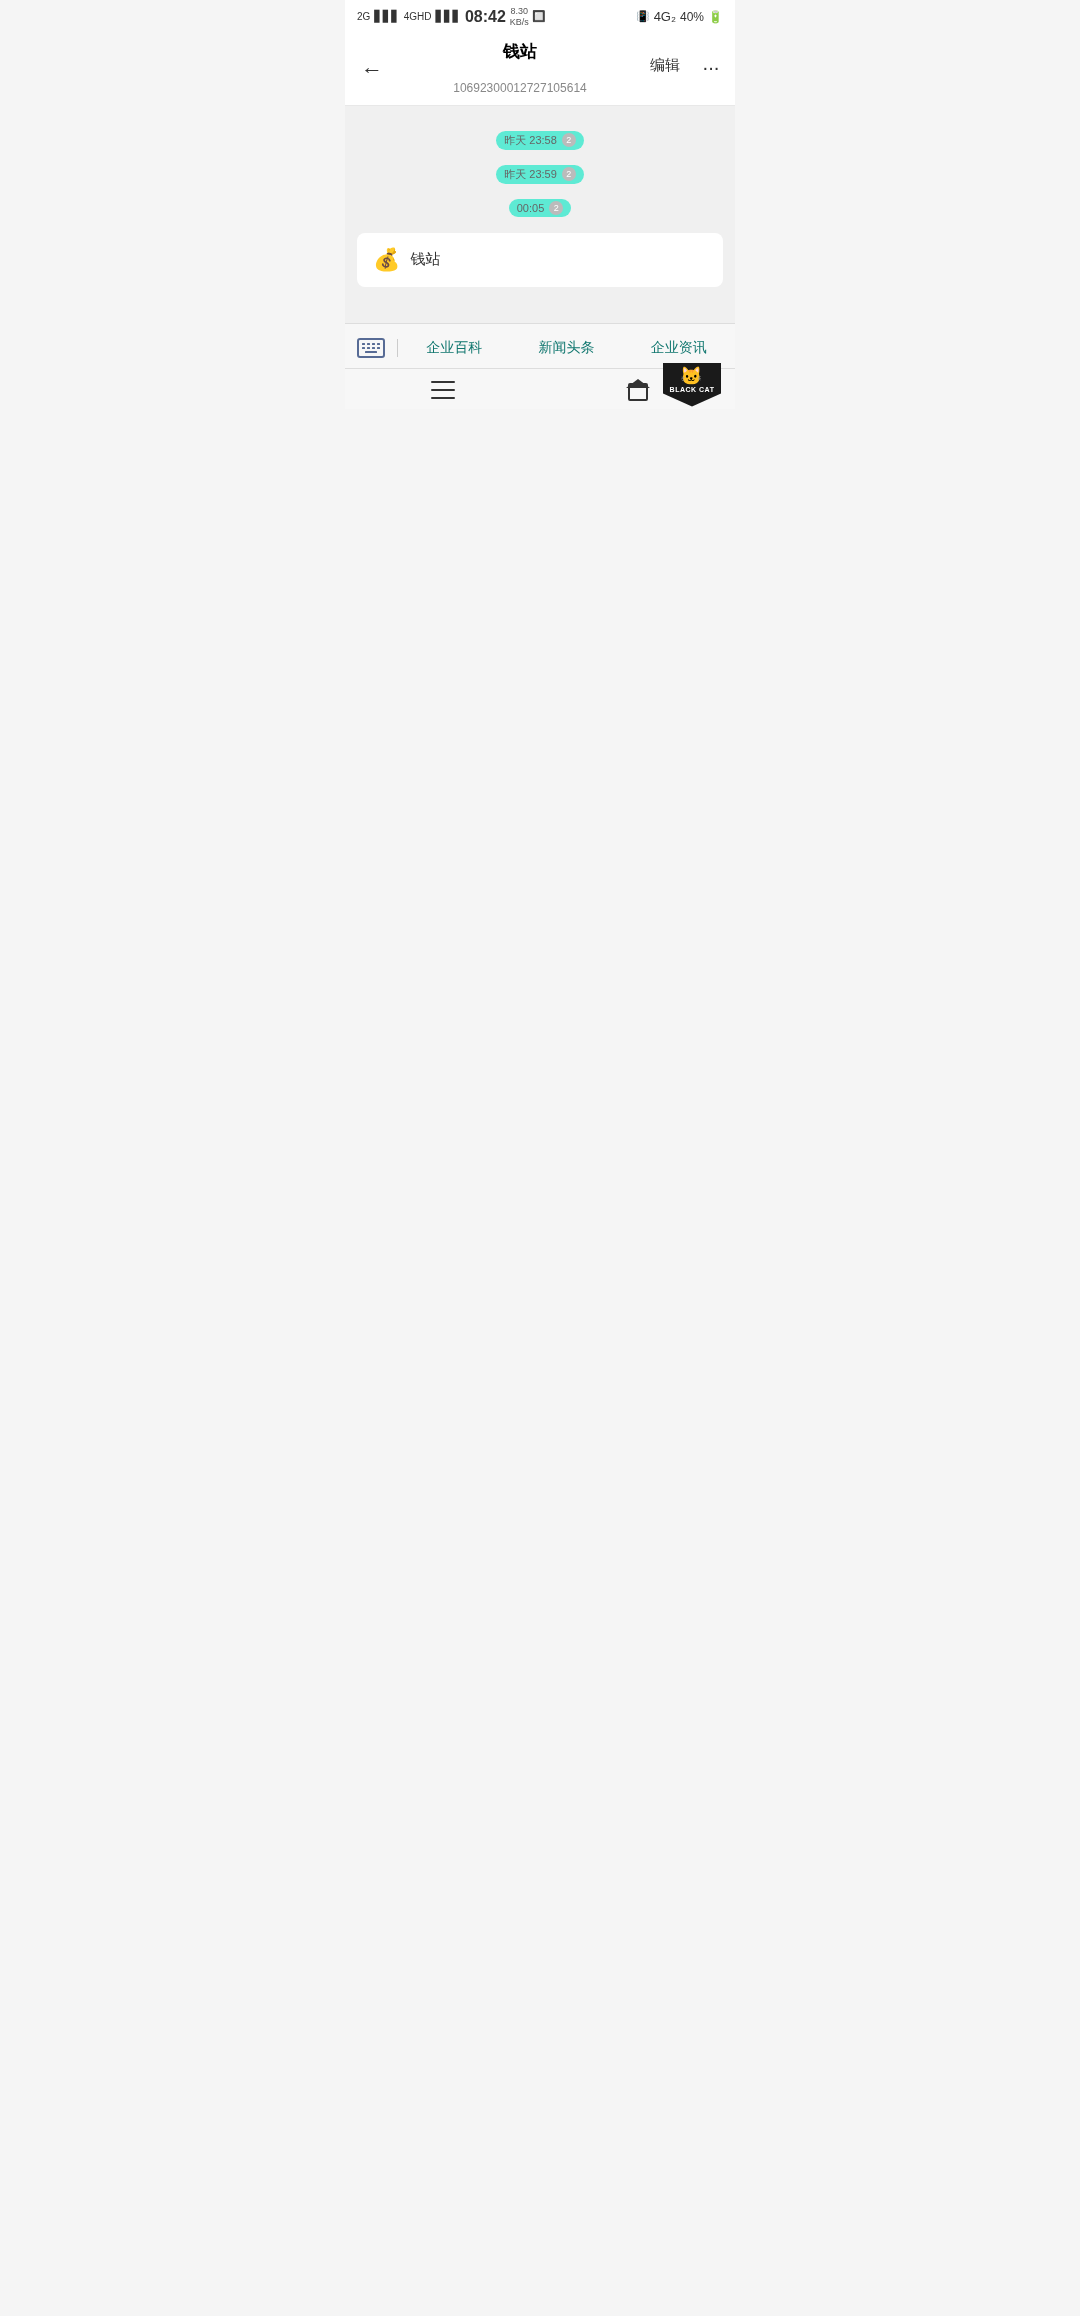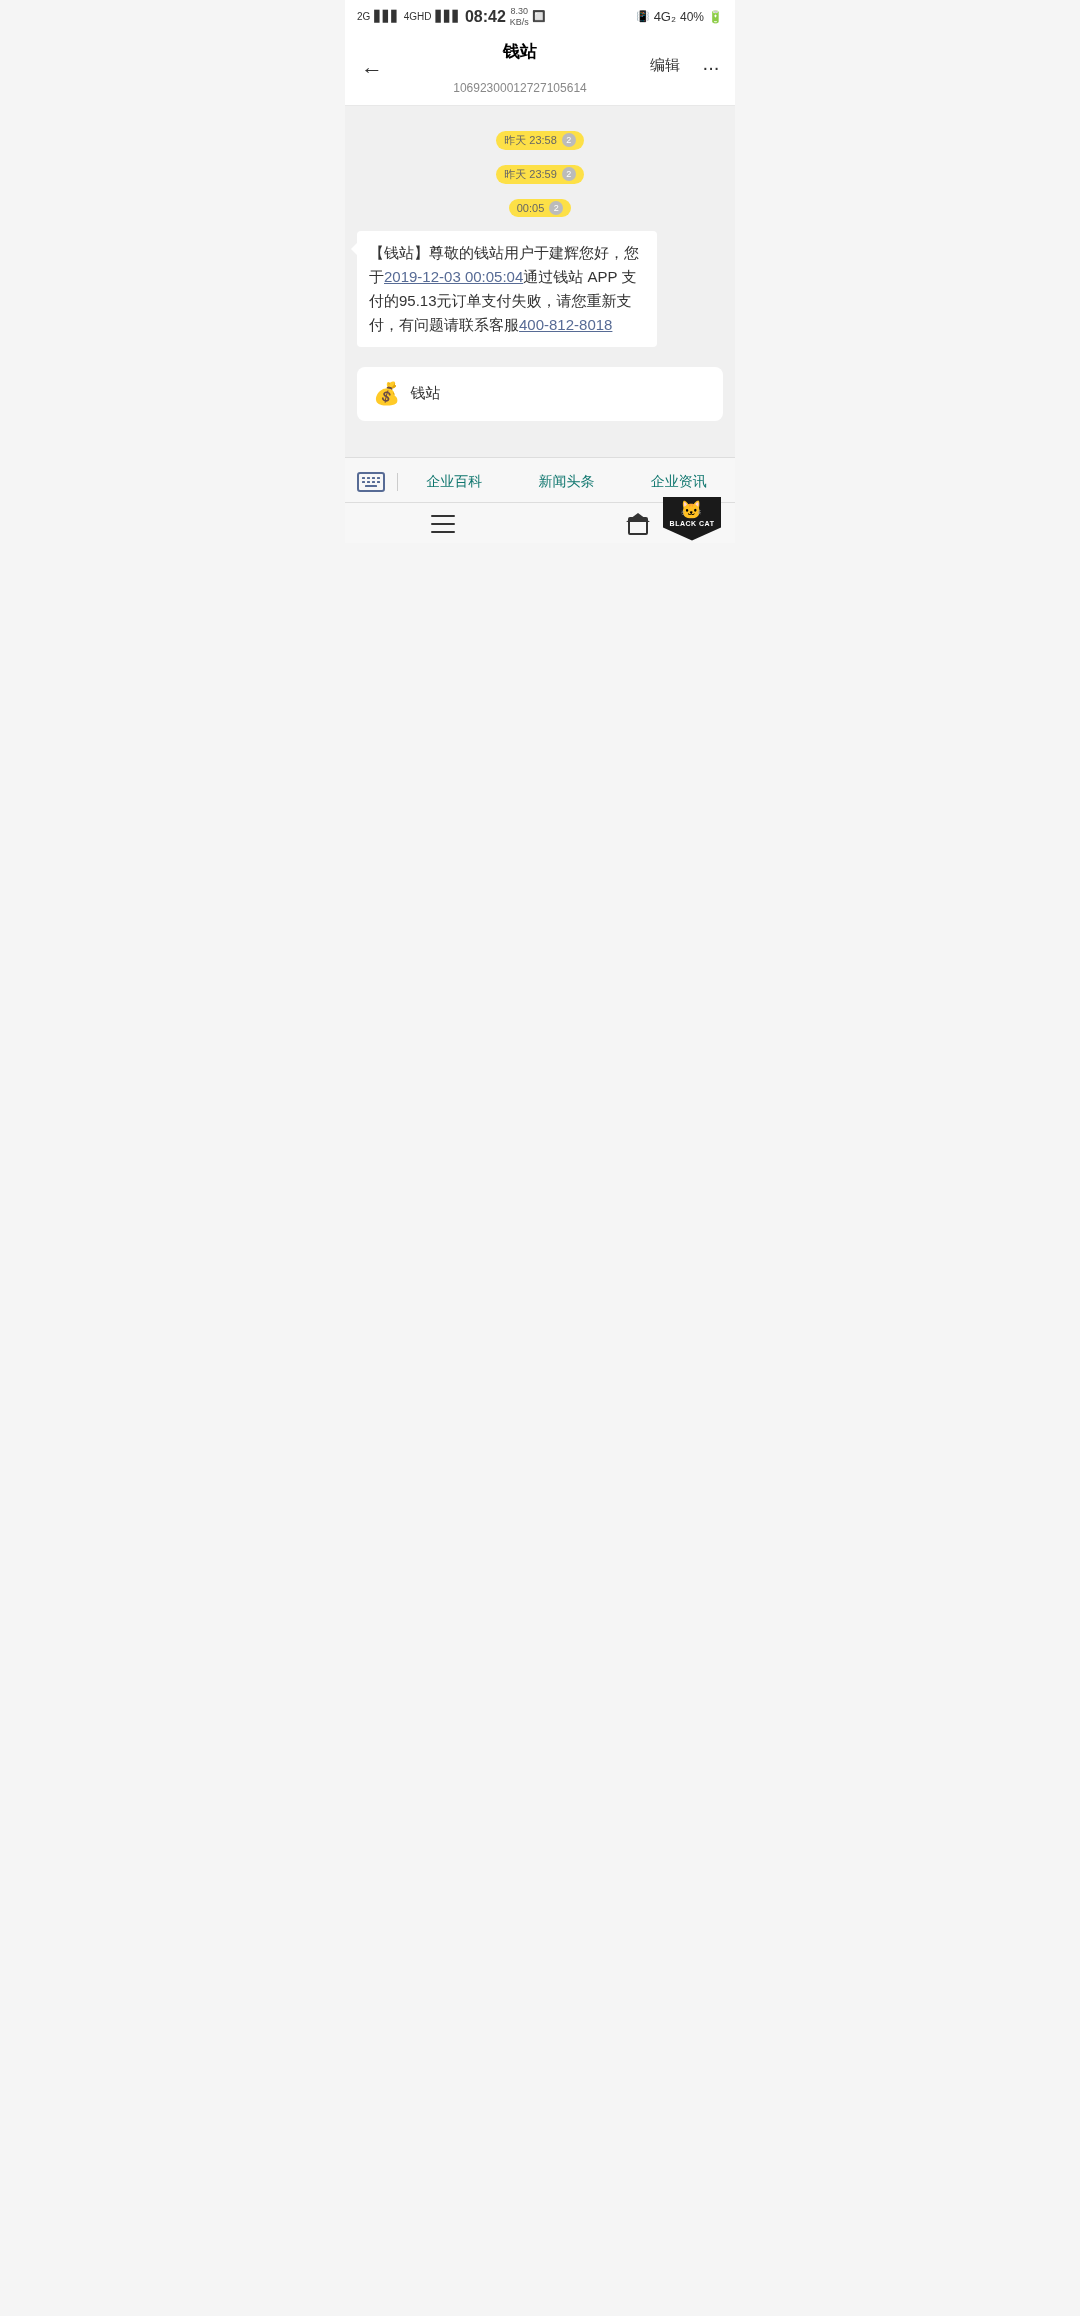--- a/index.html
+++ b/index.html
@@ -95,21 +95,21 @@
 
     
     .timestamp-row {
       text-align: center;
       margin: 14px 0 10px;
     }
     .timestamp-badge {
       display: inline-flex;
       align-items: center;
       gap: 5px;
-      background: #fde047;
+      background: #5eead4;
       border-radius: 10px;
       padding: 2px 8px;
       font-size: 11px;
       color: #666;
     }
     .timestamp-num {
       background: #bbb;
       color: #fff;
       border-radius: 50%;
       font-size: 9px;
@@ -362,25 +362,20 @@
       <span class="timestamp-num">2</span>
     </span>
   </div>
 
   <div class="timestamp-row">
     <span class="timestamp-badge">
       <span>00:05</span>
       <span class="timestamp-num">2</span>
     </span>
   </div>
-  <div class="message-bubble-wrap bubble-left">
-    <div class="message-bubble">
-      <span>【钱站】尊敬的钱站用户于建辉您好，您于</span><span class="link-text">2019-12-03 00:05:04</span><span>通过钱站 APP 支付的95.13元订单支付失败，请您重新支付，有问题请联系客服</span><span class="link-text">400-812-8018</span>
-    </div>
-  </div>
 
   <div class="action-card">
     <span class="action-icon">💰</span>
     <span>钱站</span>
   </div>
 
 </div>
 
 <div class="bottom-toolbar">
   <div class="toolbar-btn">

